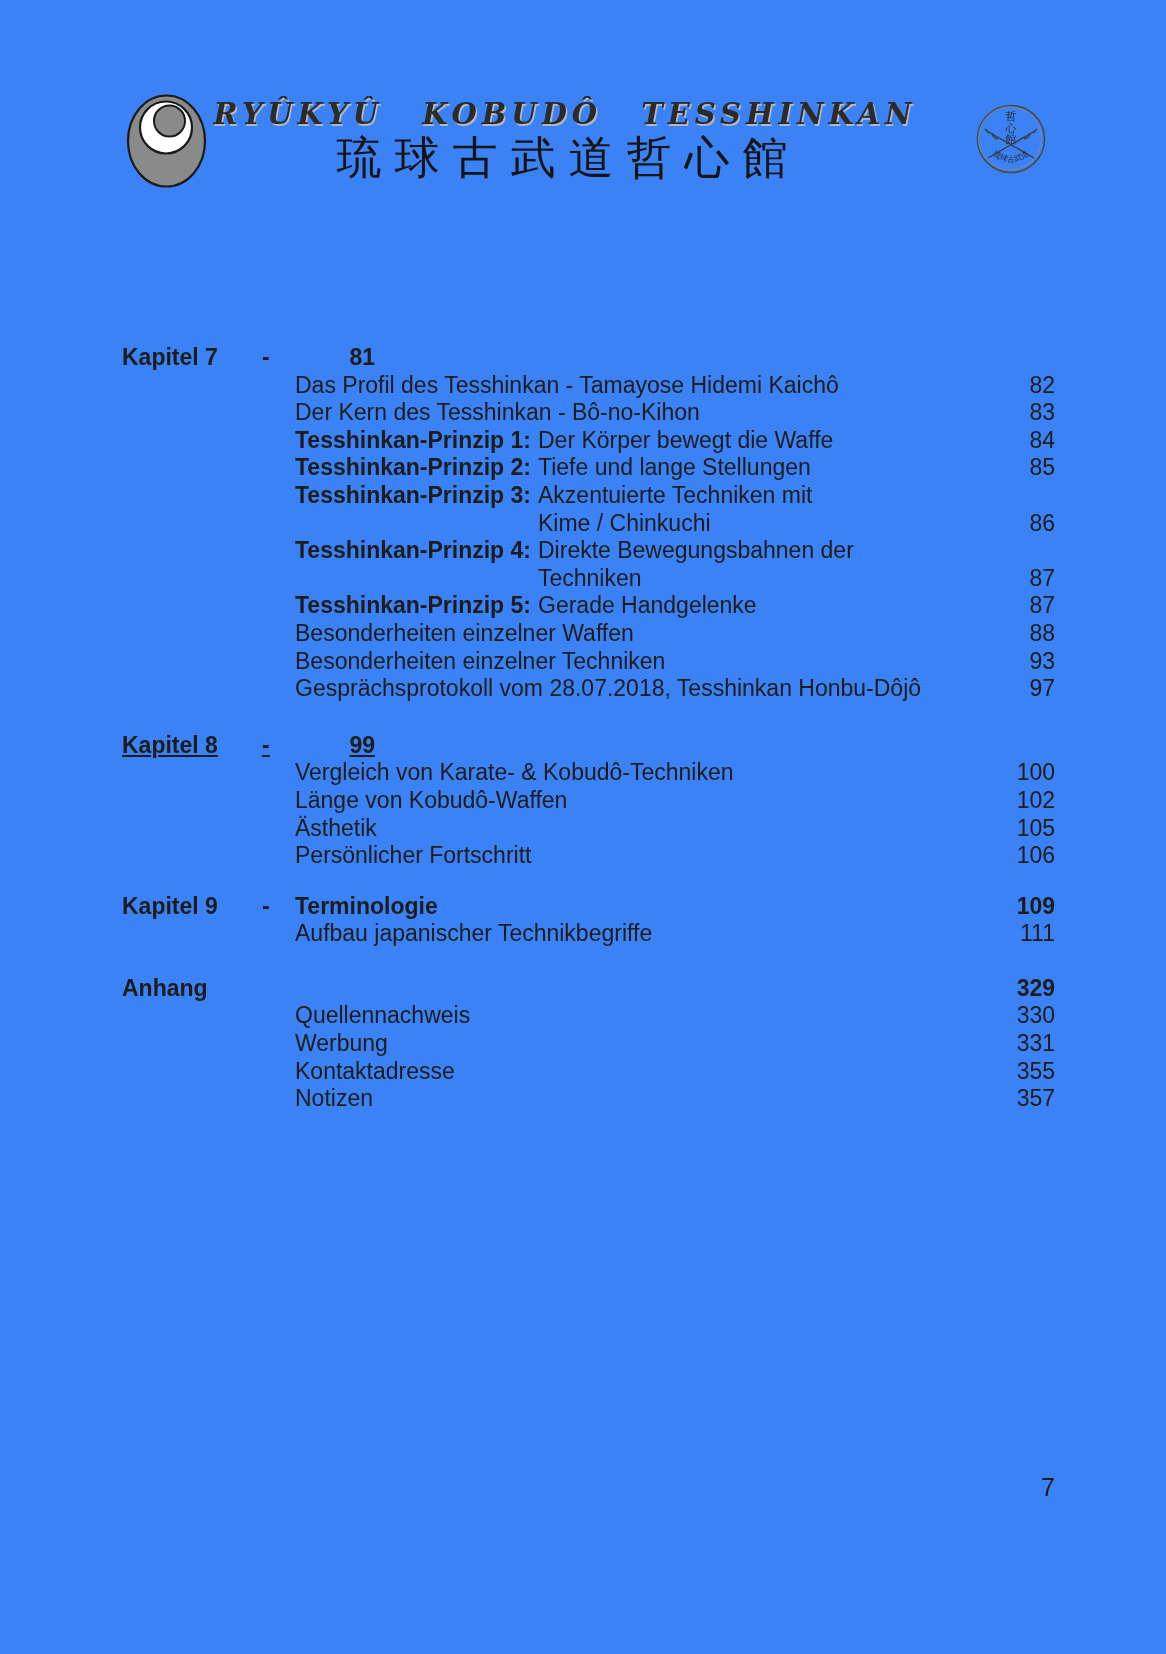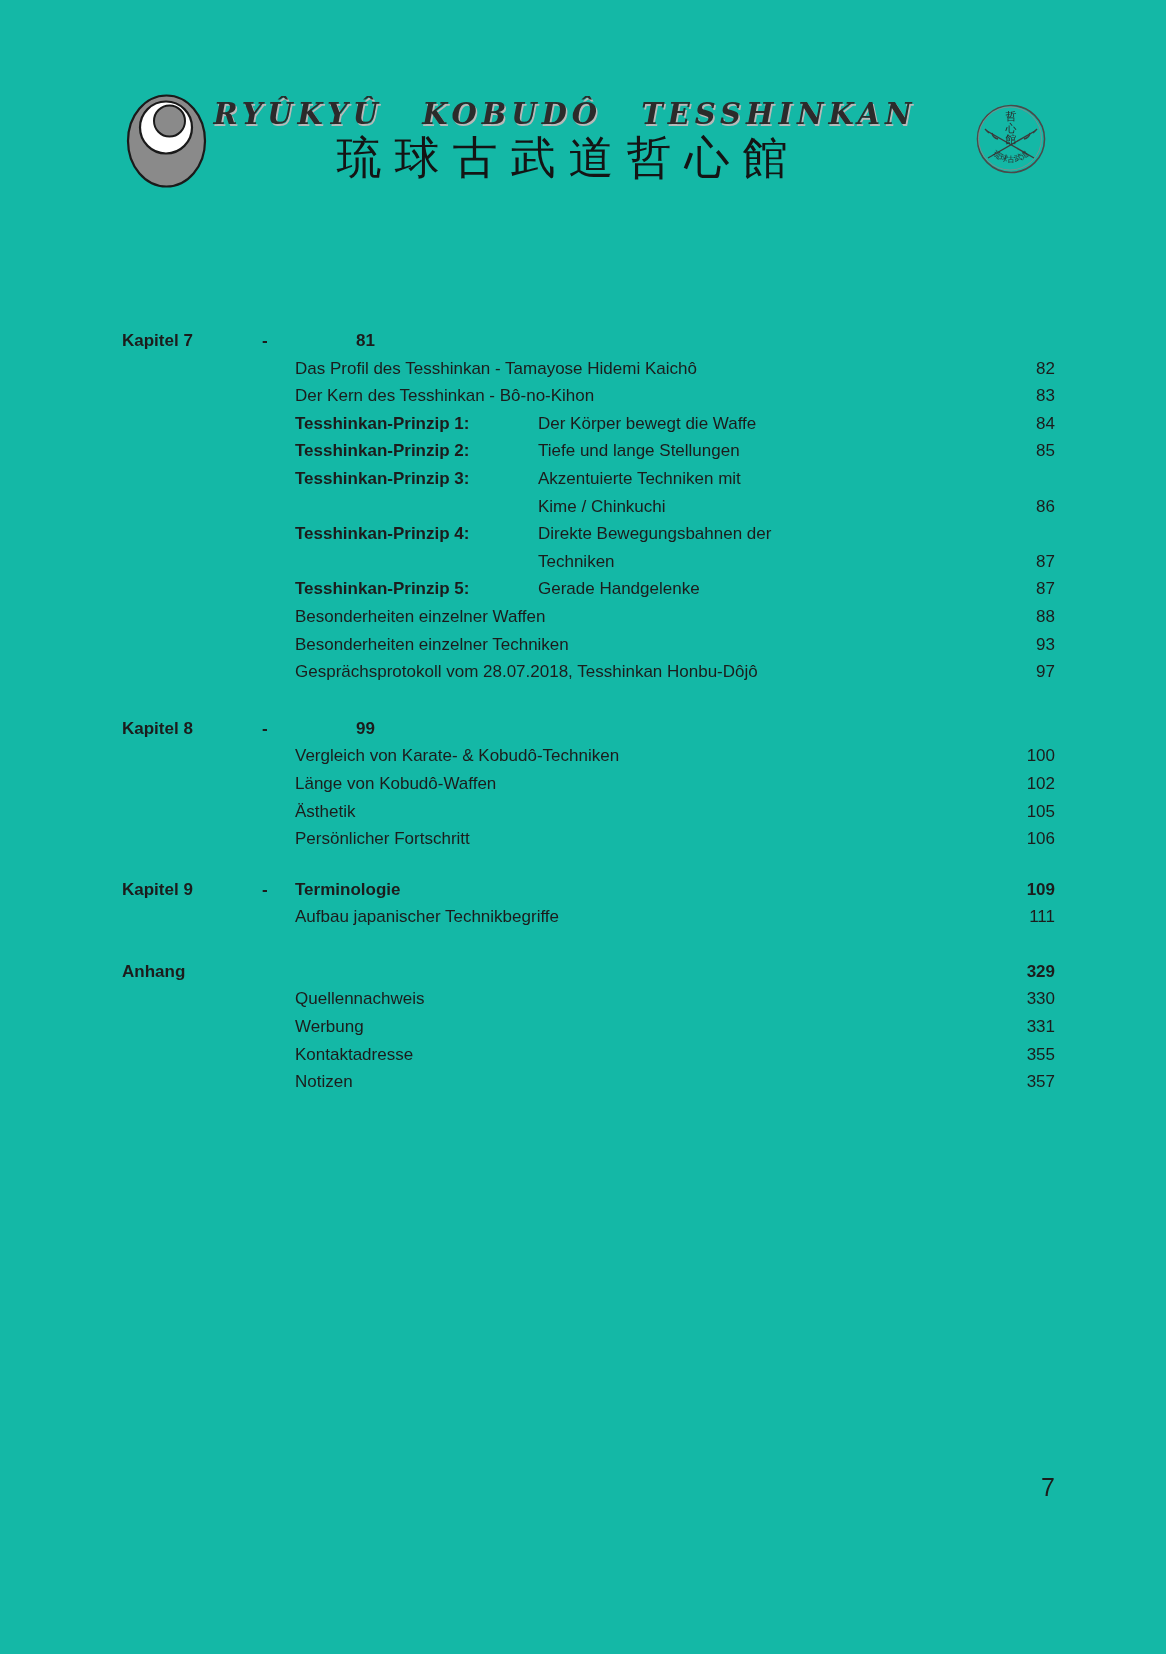--- a/index.html
+++ b/index.html
@@ -4,21 +4,21 @@
 <style>
   * { margin:0; padding:0; box-sizing:border-box; }
   html,body { background:#fff; }
   body {
     width:1166px; height:1654px;
     font-family:"Liberation Sans", sans-serif;
     color:#1c1c1c;
     position:relative;
     overflow:hidden;
   }
-  .page { position:absolute; inset:0; background:#14b8a6; }
+  .page { position:absolute; inset:0; background:#3b82f6; }
 
   
   .logo-left { position:absolute; left:126px; top:94px; }
   .brand-latin {
     position:absolute; left:0; top:97px; width:1130px;
     text-align:center;
     font-family:"DejaVu Serif", serif;
     font-style:italic; font-weight:bold;
     font-size:29px; letter-spacing:5px; word-spacing:24px;
     color:#2b2b2b;
@@ -29,32 +29,32 @@
     text-align:center;
     font-family:"DejaVu Serif", serif;
     font-size:45px; letter-spacing:13px;
     color:#141414;
     padding-left:7px;
   }
   .seal-right { position:absolute; left:975px; top:103px; }
 
   
   .toc {
-    position:absolute; left:122px; top:327px; width:933px;
-    font-size:17px;
+    position:absolute; left:122px; top:344px; width:933px;
+    font-size:23px;
   }
   .row { display:flex; line-height:27.6px; white-space:nowrap; }
   .col-label  { width:140px; flex:none; font-weight:bold; }
   .col-dash   { width:33px;  flex:none; font-weight:bold; }
   .col-indent { width:173px; flex:none; }
   .col-prefix { width:243px; flex:none;font-weight:bold; }
   .col-title  { flex:1; overflow:visible; }
   .col-page   { width:80px; flex:none; text-align:right; }
   .bold { font-weight:bold; }
-  .mt-k8 { margin-top:29px; }
+  .mt-k8 { margin-top:29px;text-decoration:underline; }
   .mt-k9 { margin-top:23px; }
   .mt-an { margin-top:27px; }
 
   
   .footer-page {
     position:absolute; top:1473px; right:111px;
     font-size:25px; color:#1c1c1c;
   }
 </style>
 </head>

